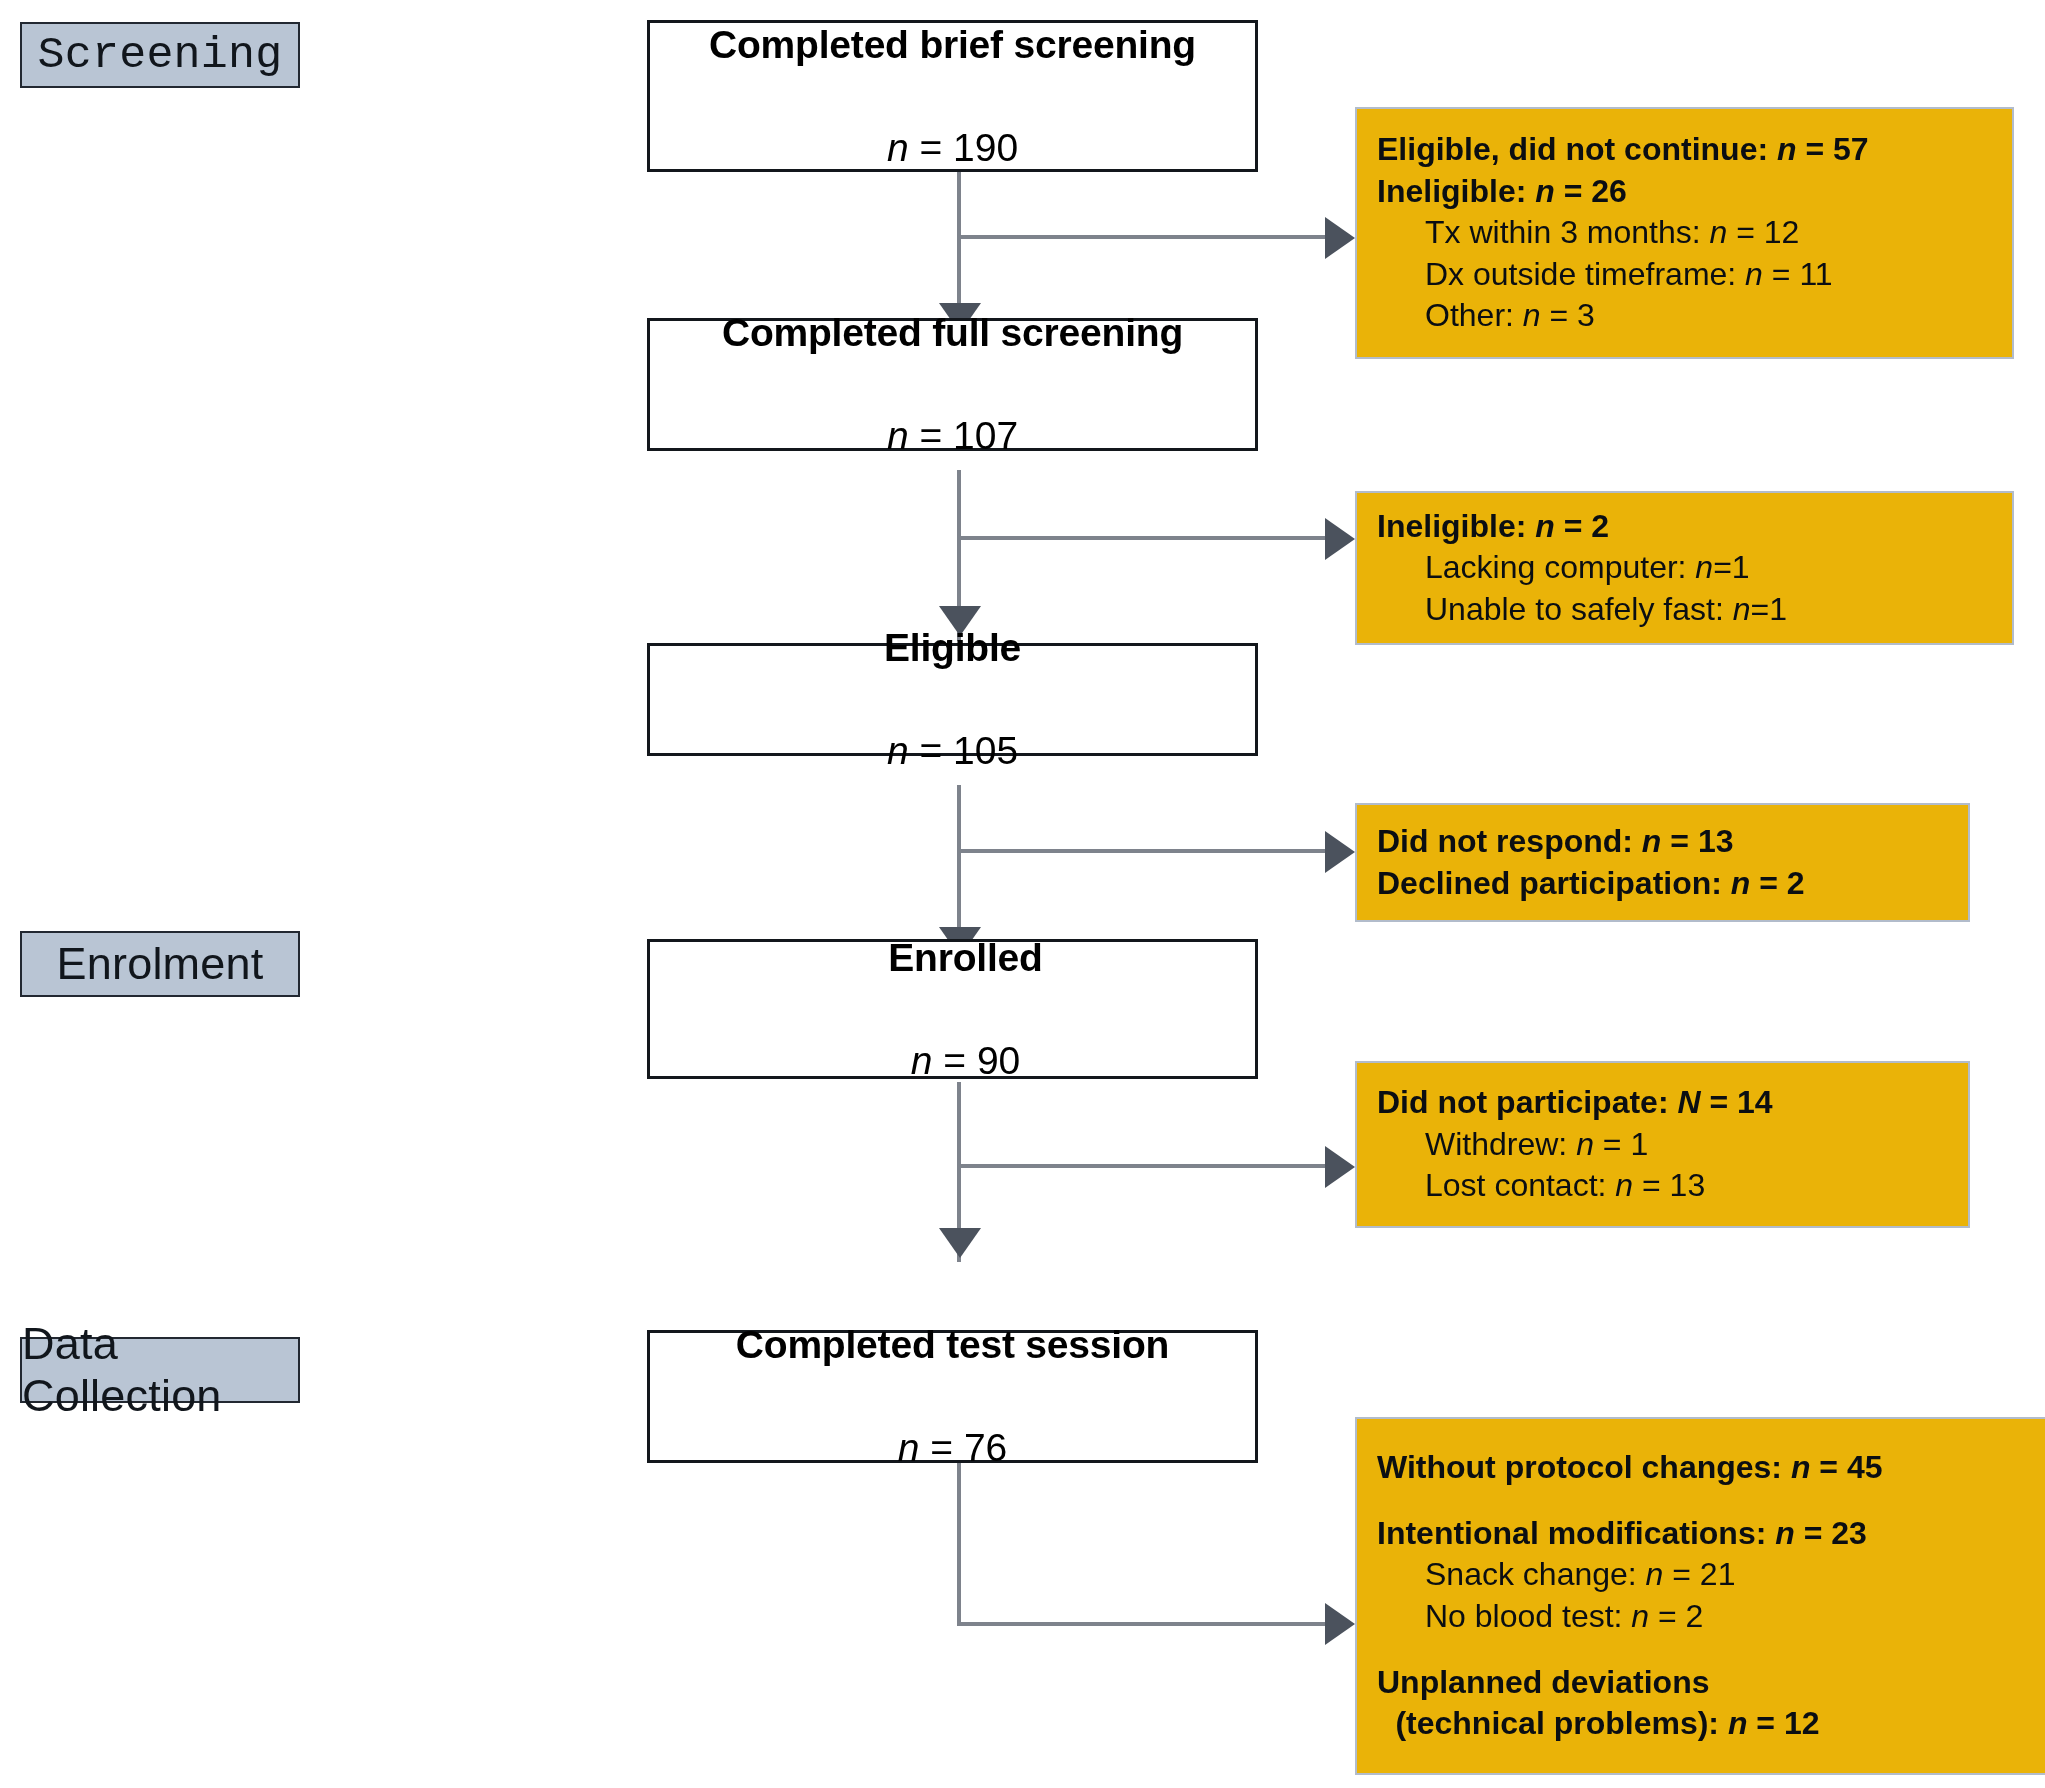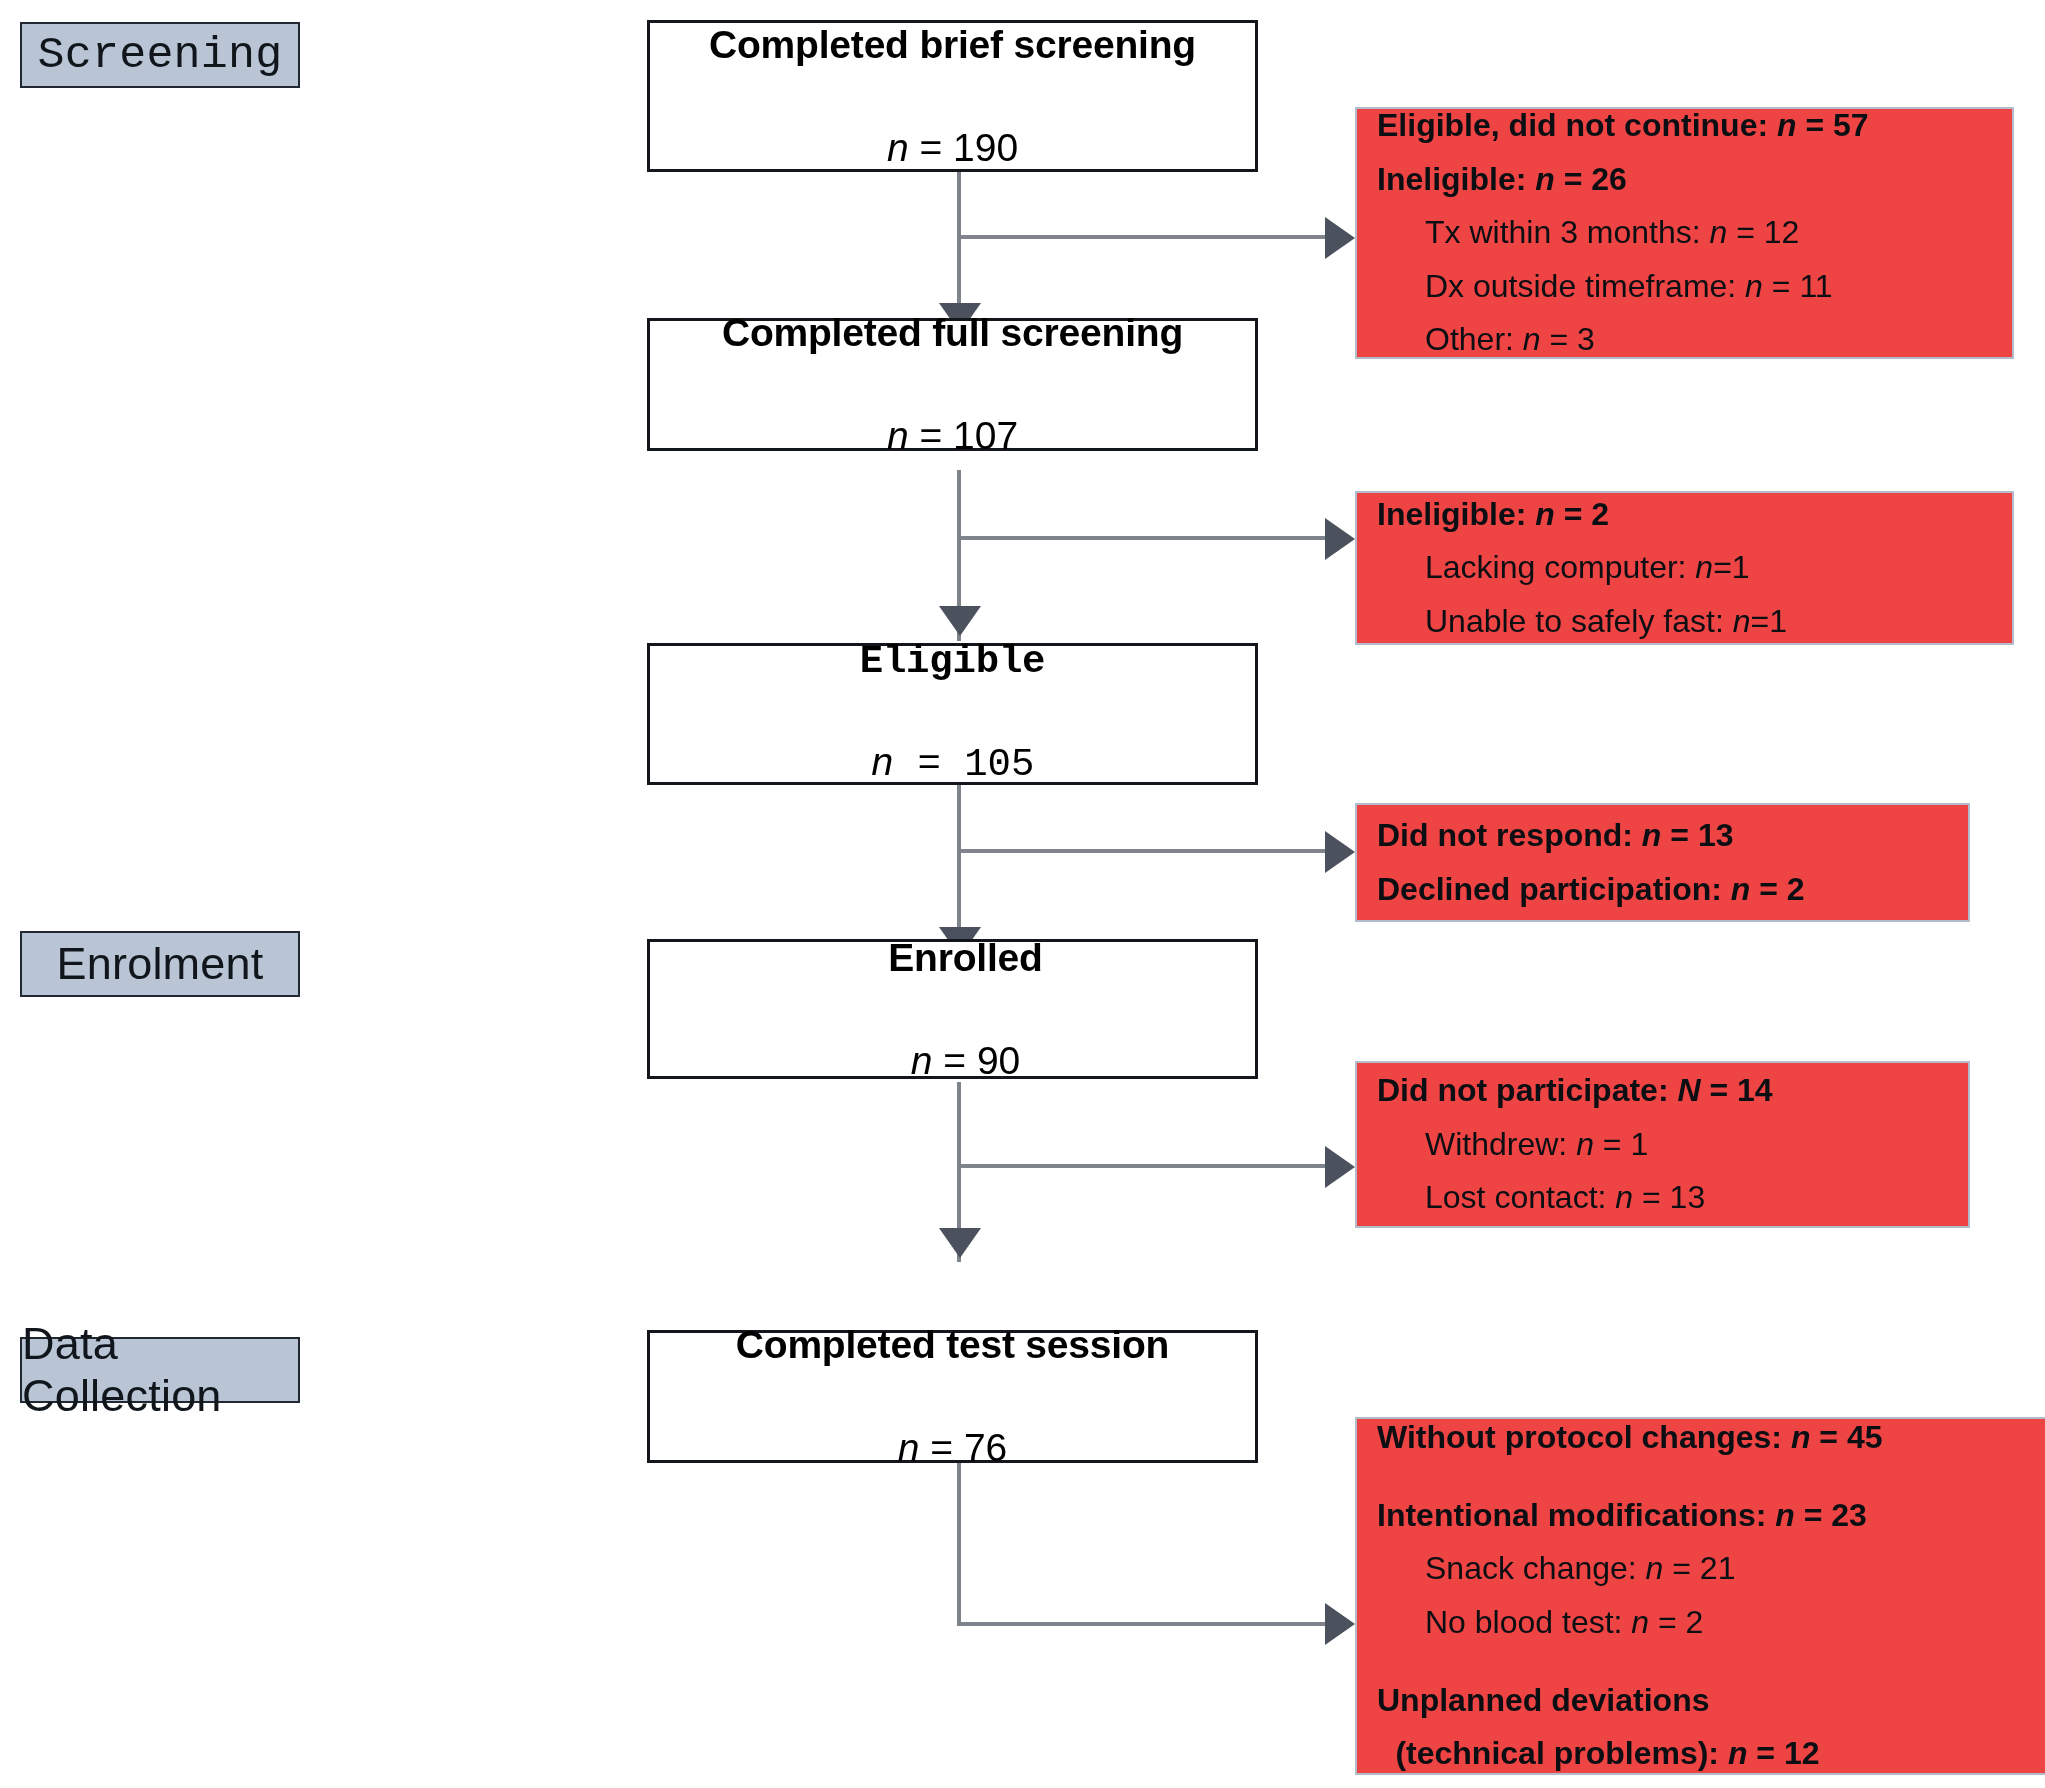--- a/index.html
+++ b/index.html
@@ -57,27 +57,26 @@
     font-size: 39px;
     font-weight: 400;
     margin-top: 11px;
   }
   .flow-box .fb-count i { font-style: italic; }
 
   
   .side-box {
     position: absolute;
     box-sizing: border-box;
-    background: #ef4444;
+    background: #eab308;
     border: 2.8px solid #b2bccb;
     padding: 13px 16.5px 13px 20px;
     display: flex;
     flex-direction: column;
     justify-content: center;
-    gap: 12px;
   }
   .side-line {
     font-size: 32px;
     line-height: 1.30;
     white-space: nowrap;
     color: #0b0e12;
   }
   .side-line.bold   { font-weight: 700; }
   .side-line.indent { padding-left: 48px; font-weight: 400; }
   .side-line.indent-sm { padding-left: 18.4px; font-weight: 700; }
@@ -156,21 +155,21 @@
     </div>
   </div>
 
   <div class="flow-box" style="left:647px; top:318px; width:611px; height:133px;">
     <div class="fb-title">Completed full screening</div>
     <div class="fb-count">
       <i>n</i><span> = </span><span>107</span>
     </div>
   </div>
 
-  <div class="flow-box" style="left:647px; top:643px; width:611px; height:142px;font-family:Liberation Mono, monospace;">
+  <div class="flow-box" style="left:647px; top:643px; width:611px; height:113px;">
     <div class="fb-title">Eligible</div>
     <div class="fb-count">
       <i>n</i><span> = </span><span>105</span>
     </div>
   </div>
 
   <div class="flow-box" style="left:647px; top:939px; width:611px; height:140px;padding-left:26px;">
     <div class="fb-title">Enrolled</div>
     <div class="fb-count">
       <i>n</i><span> = </span><span>90</span>

